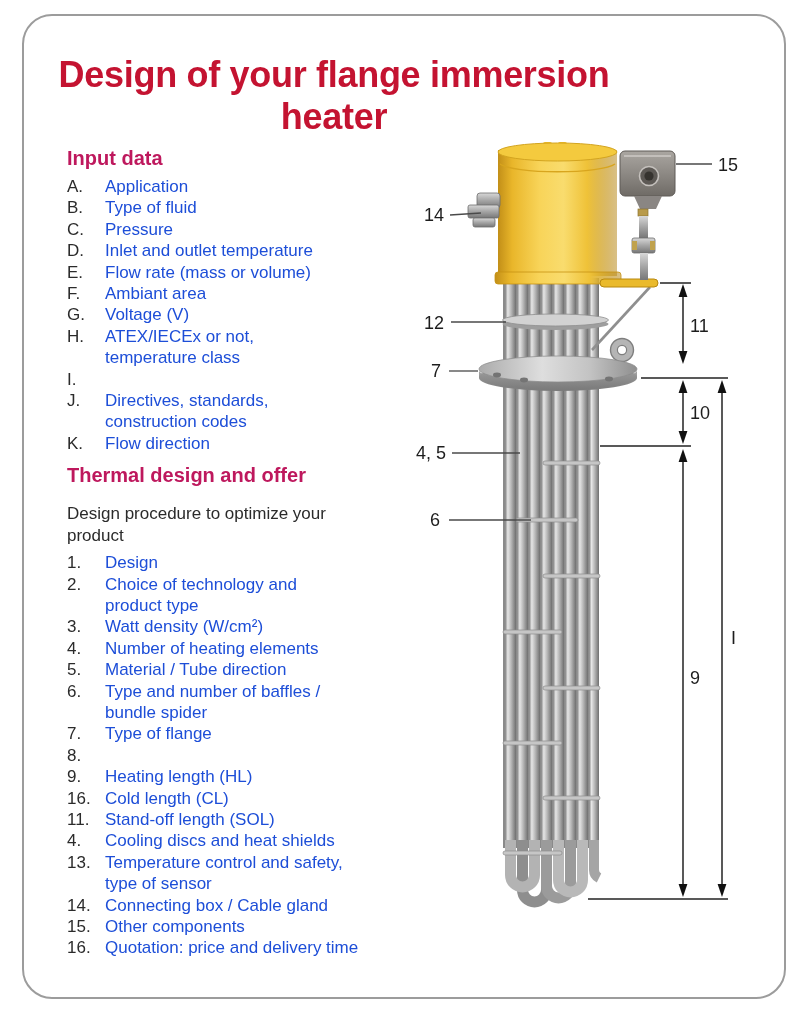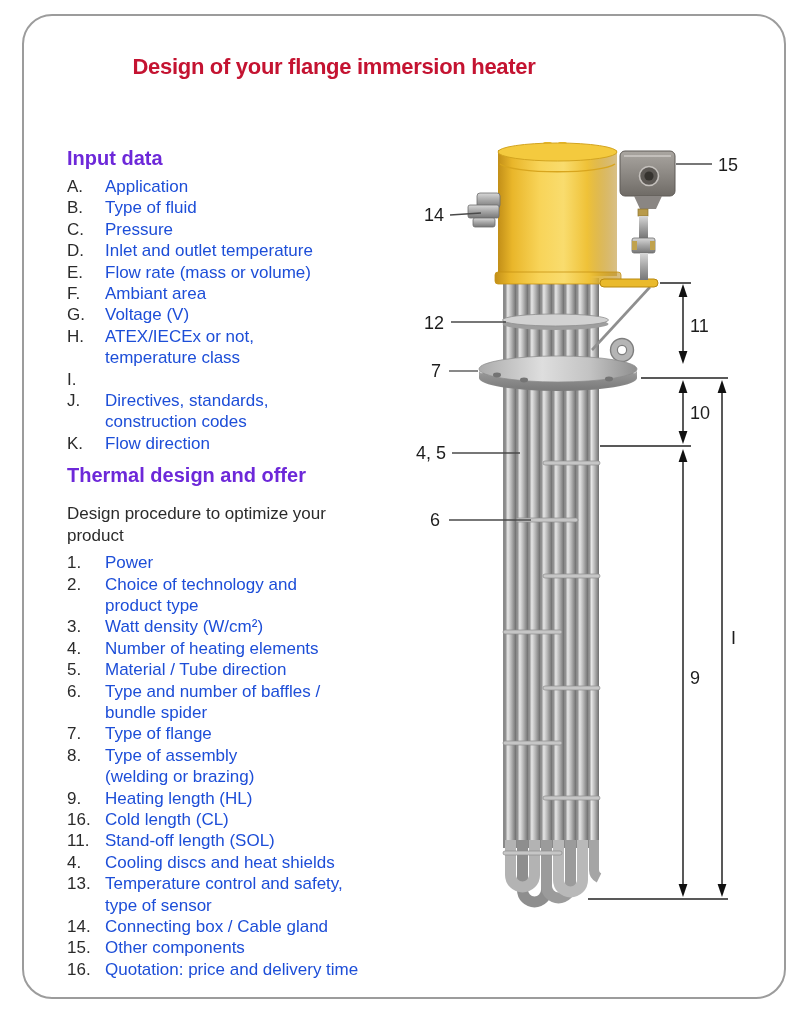--- a/index.html
+++ b/index.html
@@ -6,25 +6,25 @@
   body{
     width:807px;height:1024px;position:relative;background:#ffffff;
     font-family:"Liberation Sans",sans-serif;color:#2b2b2b;overflow:hidden;
   }
   .frame{
     position:absolute;left:22px;top:14px;width:760px;height:981px;
     border:2px solid #9c9c9c;border-radius:30px;background:#ffffff;
   }
   .title{
     position:absolute;left:22px;top:54px;width:624px;text-align:center;
-    font-size:22px;font-weight:700;letter-spacing:-0.3px;color:#c41331;
+    font-size:36px;font-weight:700;letter-spacing:-0.3px;color:#c41331;
   }
   .left-col{position:absolute;left:67px;top:146px;width:350px;}
   .sec-heading{
-    font-size:20px;font-weight:700;color:#6d28d9;line-height:24px;
+    font-size:20px;font-weight:700;color:#be185d;line-height:24px;
   }
   .intro{
     font-size:17px;line-height:21.4px;white-space:pre-line;margin-top:16px;color:#2b2b2b;
   }
   .list{margin-top:6px;}
   .list.items-thermal{margin-top:6px;}
   .row{display:flex;align-items:flex-start;}
   .marker{flex:0 0 38px;font-size:17px;line-height:21.4px;color:#2b2b2b;}
   .txt{flex:1;font-size:17px;line-height:21.4px;white-space:pre-line;color:#1d4ed8;}
   .thermal-heading{margin-top:9px;}
@@ -97,21 +97,21 @@
     <span class="txt">Flow direction</span>
   </div>
 </div>
 
   <div class="sec-heading thermal-heading">Thermal design and offer</div>
   <div class="intro">Design procedure to optimize your
 product</div>
   <div class="list items-thermal">
   <div class="row">
     <span class="marker">1.</span>
-    <span class="txt">Power</span>
+    <span class="txt">Design</span>
   </div>
 
   <div class="row">
     <span class="marker">2.</span>
     <span class="txt">Choice of technology and
 product type</span>
   </div>
 
   <div class="row">
     <span class="marker">3.</span>
@@ -134,22 +134,20 @@
 bundle spider</span>
   </div>
 
   <div class="row">
     <span class="marker">7.</span>
     <span class="txt">Type of flange</span>
   </div>
 
   <div class="row">
     <span class="marker">8.</span>
-    <span class="txt">Type of assembly
-(welding or brazing)</span>
   </div>
 
   <div class="row">
     <span class="marker">9.</span>
     <span class="txt">Heating length (HL)</span>
   </div>
 
   <div class="row">
     <span class="marker">16.</span>
     <span class="txt">Cold length (CL)</span>

